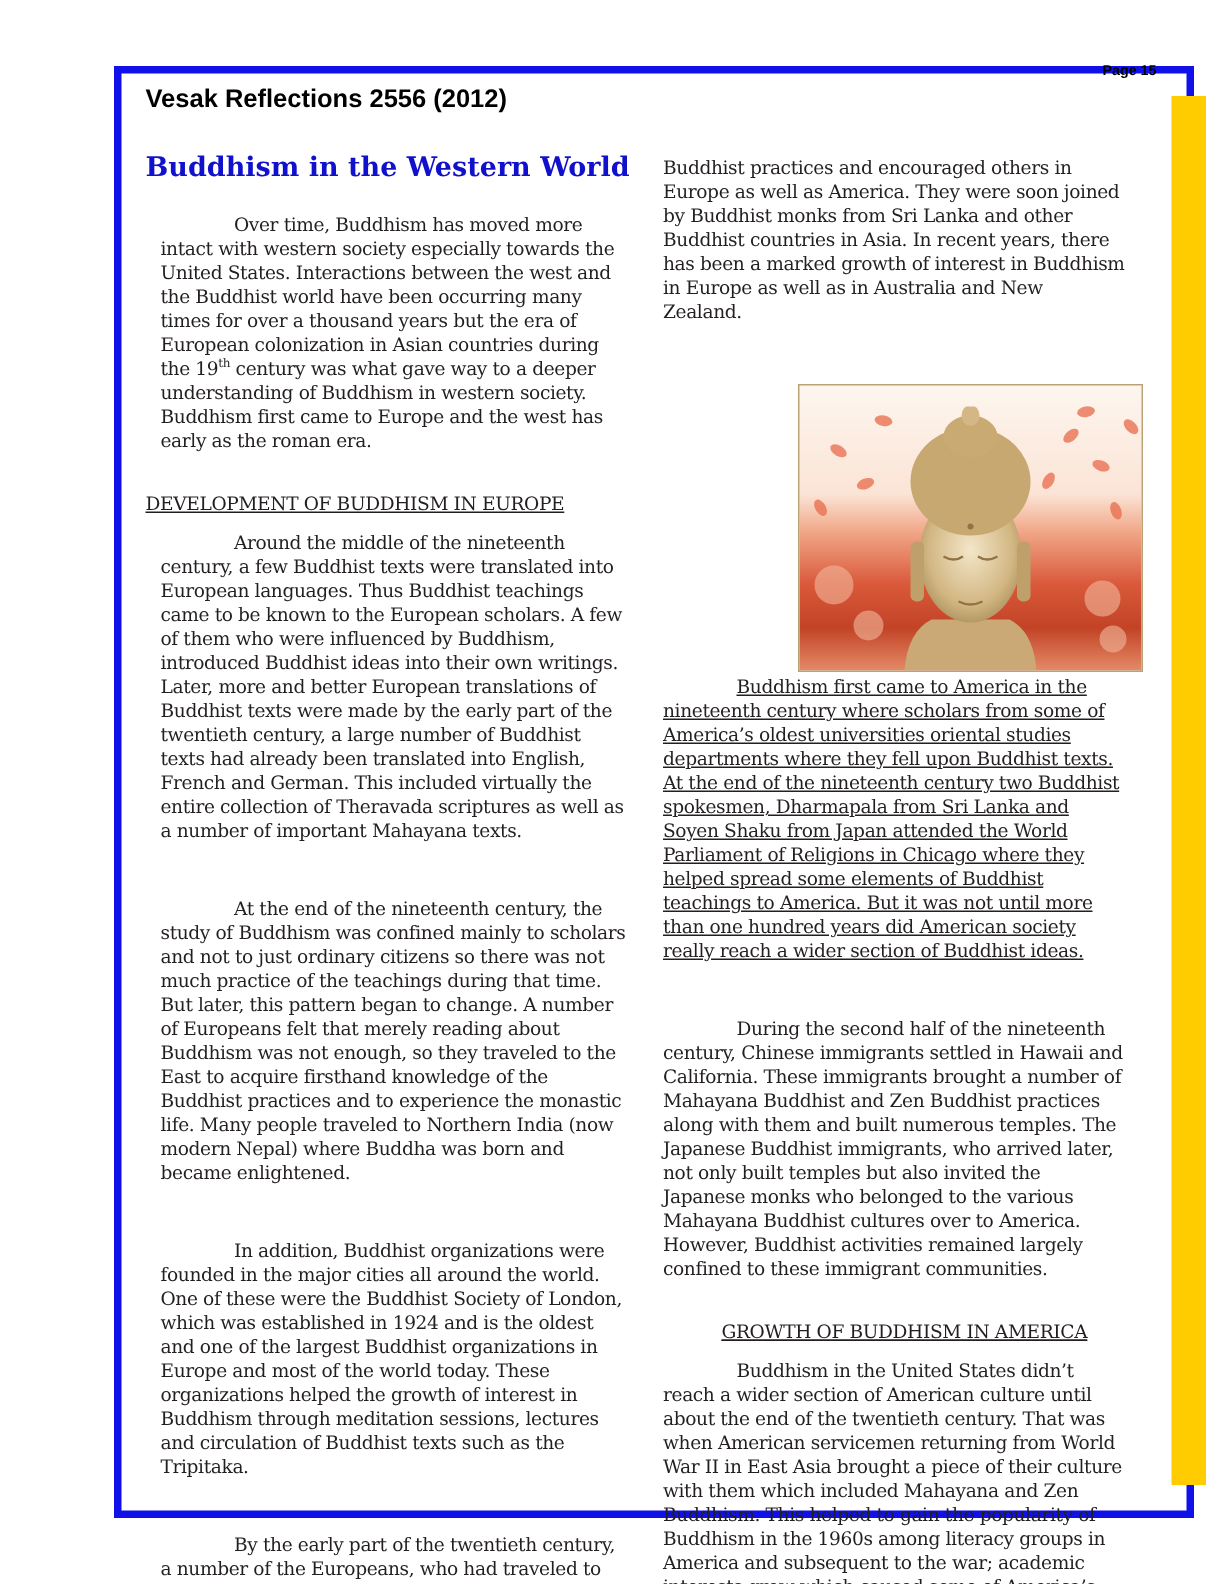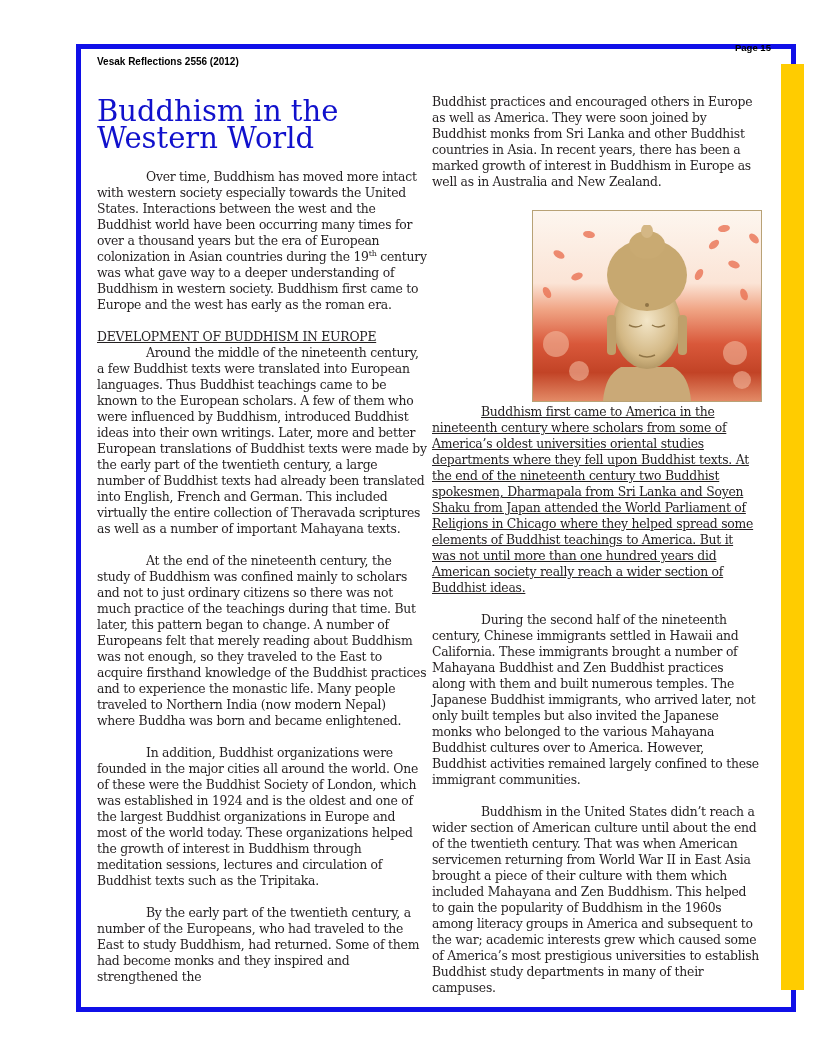--- a/index.html
+++ b/index.html
@@ -2,28 +2,28 @@
 <html><head>
 <meta charset="utf-8">
 <style>
   html, body { margin:0; padding:0; }
   body { width:816px; height:1056px; background:#ffffff; position:relative; overflow:hidden;
          font-family:"DejaVu Serif", serif; color:#231f20; }
   .frame { position:absolute; left:76px; top:44px; width:710px; height:958px;
            border:5px solid #1010e8; box-sizing:content-box; }
   .yellow-bar { position:absolute; left:781px; top:64px; width:23px; height:926px; background:#ffcc00; }
   .hdr-left { position:absolute; left:97px; top:56px; font-family:"Liberation Sans", sans-serif;
-              font-weight:bold; font-size:10px; color:#000; }
+              font-weight:bold; font-size:17px; color:#000; }
   .hdr-right { position:absolute; left:735px; top:42px; font-family:"Liberation Sans", sans-serif;
                font-weight:bold; font-size:9.5px; color:#000; }
   .col { position:absolute; font-size:12.4px; line-height:16px; letter-spacing:-0.25px; }
   .col-left { left:97px; top:94px; width:330px; }
   .col-right { left:432px; top:94px; width:328px; }
-  .title { font-size:29px; line-height:27px; color:#1111cc; margin:4px 0 17px 0; letter-spacing:0; font-weight:normal; }
-  p { margin:0; }
+  .title { font-size:18px; line-height:27px; color:#1111cc; margin:4px 0 17px 0; letter-spacing:0; font-weight:bold; }
+  p { margin:10px; }
   .indent { text-indent:49px; }
   .gap { height:16px; }
   .heading { text-decoration:underline; }
   .heading-center { text-decoration:underline; padding-left:49px; }
   .wrap-area { position:relative;text-decoration:underline; }
   .photo { float:right; width:228px; height:190px; margin:4px -2px 2px 6px; border:1px solid #b8a276;
            position:relative; overflow:hidden;
            background: linear-gradient(180deg, #fdf6ef 0%, #fbe4d6 38%, #f0a484 52%, #d9583a 70%, #c24326 85%, #e38a66 100%); }
   .petal { position:absolute; width:12px; height:7px; border-radius:50%; background:#e8694a; opacity:0.75; }
   .head { position:absolute; left:62px; top:14px; width:104px; height:176px; }
@@ -91,14 +91,15 @@
         <path d="M34 100 Q41 104 47 100" stroke="#8f7446" stroke-width="1.5" fill="none"></path>
         <path d="M57 100 Q63 104 70 100" stroke="#8f7446" stroke-width="1.5" fill="none"></path>
         <path d="M44 130 Q52 134 60 130" stroke="#8f7446" stroke-width="1.5" fill="none"></path>
       </svg>
     </div>
     <p class="indent">Buddhism first came to America in the nineteenth century where scholars from some of America’s oldest universities oriental studies departments where they fell upon Buddhist texts. At the end of the nineteenth century two Buddhist spokesmen, Dharmapala from Sri Lanka and Soyen Shaku from Japan attended the World Parliament of Religions in Chicago where they helped spread some elements of Buddhist teachings to America. But it was not until more than one hundred years did American society really reach a wider section of Buddhist ideas.</p>
   </div>
   <div class="gap"></div>
   <p class="indent">During the second half of the nineteenth century, Chinese immigrants settled in Hawaii and California. These immigrants brought a number of Mahayana Buddhist and Zen Buddhist practices along with them and built numerous temples. The Japanese Buddhist immigrants, who arrived later, not only built temples but also invited the Japanese monks who belonged to the various Mahayana Buddhist cultures over to America. However, Buddhist activities remained largely confined to these immigrant communities.</p>
   <div class="gap"></div>
+  <div class="heading-center"><span class="heading">GROWTH OF BUDDHISM IN AMERICA</span></div>
   <p class="indent">Buddhism in the United States didn’t reach a wider section of American culture until about the end of the twentieth century. That was when American servicemen returning from World War II in East Asia brought a piece of their culture with them which included Mahayana and Zen Buddhism. This helped to gain the popularity of Buddhism in the 1960s among literacy groups in America and subsequent to the war; academic interests grew which caused some of America’s most prestigious universities to establish Buddhist study departments in many of their campuses.</p>
 </div>
 
 </body></html>

